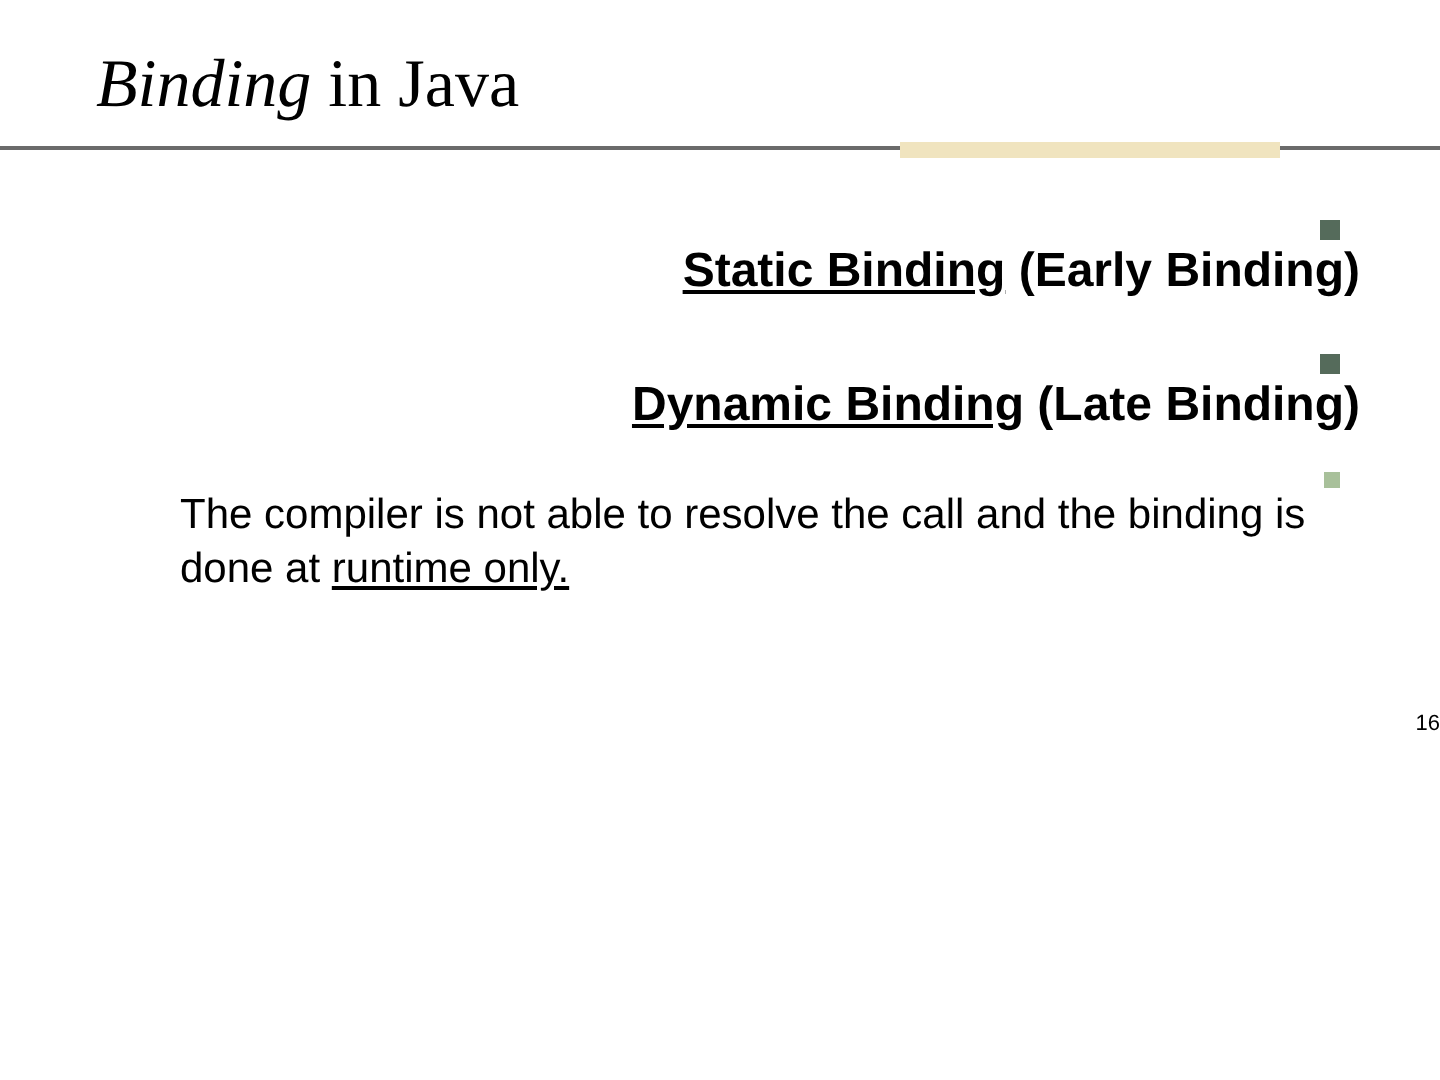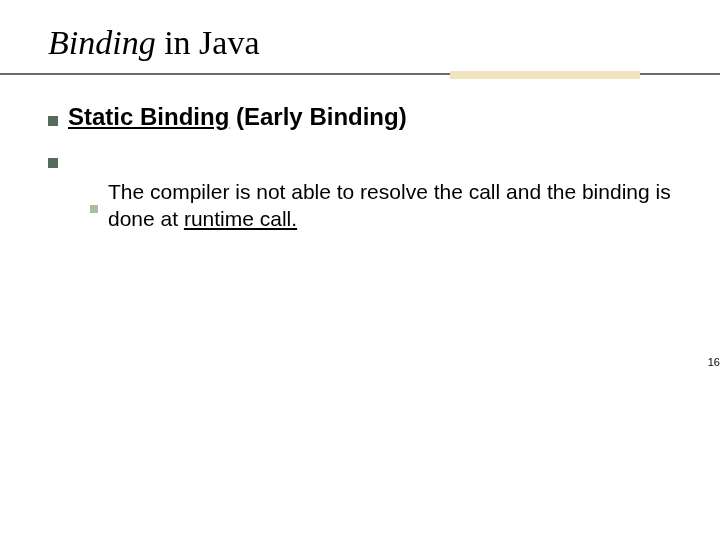--- a/index.html
+++ b/index.html
@@ -51,21 +51,22 @@
   .body {
     margin-top: 34px;
     font-size: 22px;
     line-height: 1.3;
   }
   ul { list-style: none; margin: 0; padding: 0; }
   .lvl1 > li { margin-bottom: 16px; }
   .lvl1 > li > .row,
   .lvl2 > li > .row {
     display: flex;
-    align-items: center;
+    align-items: flex-end;
+    flex-direction: column;
   }
   .bullet1 {
     display: inline-block;
     width: 10px; height: 10px;
     background: #556b5b;
     margin-top: 9px;
     margin-right: 10px;
     flex: 0 0 auto;
   }
   .bullet2 {
@@ -120,27 +121,30 @@
           <span class="bullet1"></span>
           <span class="lvl1-text">
             <span class="u">Static Binding</span><span> (Early Binding)</span>
           </span>
         </div>
       </li>
 
       <li>
         <div class="row">
           <span class="bullet1"></span>
+          <span class="lvl1-text">
+            <span class="u">Dynamic Binding</span><span> (Late Binding)</span>
+          </span>
         </div>
         <ul class="lvl2">
           <li>
             <div class="row">
               <span class="bullet2"></span>
               <span class="lvl2-text">
-                <span>The compiler is not able to resolve the call and the binding is done at </span><span class="u">runtime call.</span><span></span>
+                <span>The compiler is not able to resolve the call and the binding is done at </span><span class="u">runtime only.</span><span></span>
               </span>
             </div>
           </li>
         </ul>
       </li>
 
     </ul>
   </div>
 
   <div class="pagenum">16</div>

